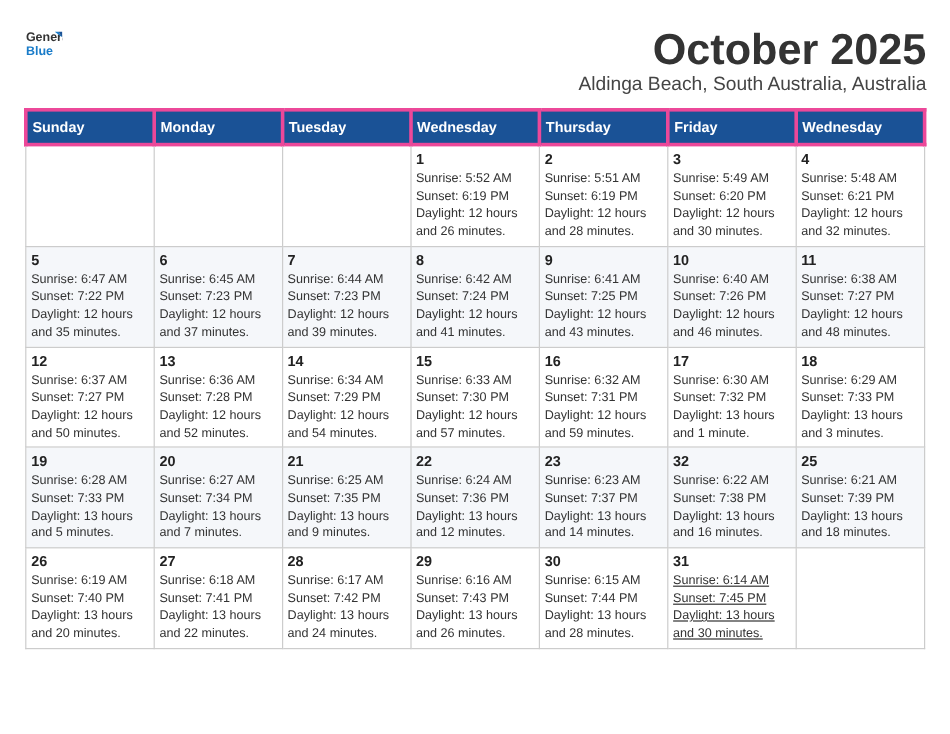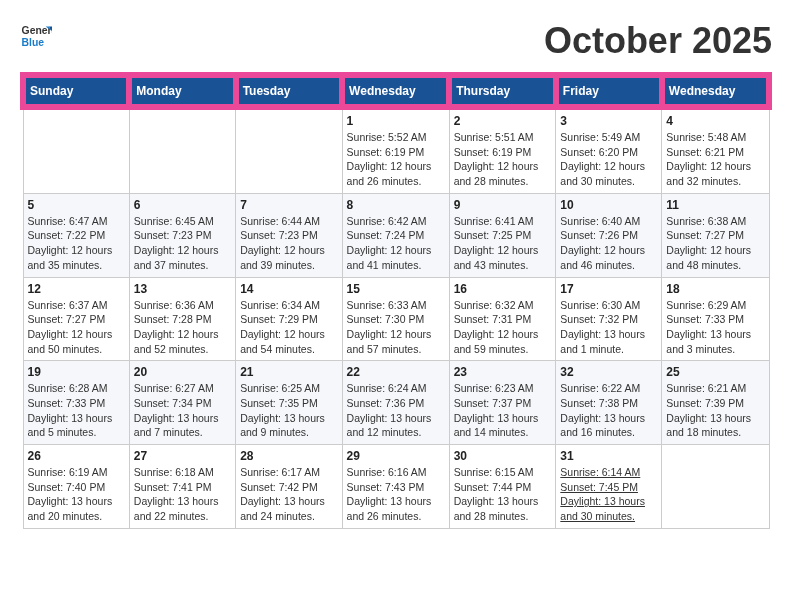--- a/index.html
+++ b/index.html
@@ -42,21 +42,21 @@
       border-collapse: collapse;
       font-size: 11px;
     }
     .calendar th {
       background-color: #1a5296;
       color: #fff;
       padding: 6px 4px;
       text-align: left;
       font-size: 12px;
       font-weight: bold;
-      border: 6px solid #ec4899;
+      border: 3px solid #ec4899;
     }
     .calendar td {
       border: 1px solid #ccc;
       vertical-align: top;
       padding: 4px;
       width: 108px;
       min-height: 80px;
       background: #fff;
     }
     .calendar tr:nth-child(even) td {
@@ -84,20 +84,21 @@
   <div class="logo">
     <svg class="logo-icon" viewBox="0 0 40 40" xmlns="http://www.w3.org/2000/svg">
       <text x="2" y="18" font-size="13" font-weight="bold" fill="#333" font-family="Arial">General</text>
       <text x="2" y="32" font-size="13" font-weight="bold" fill="#1a7cc9" font-family="Arial">Blue</text>
       <polygon points="32,8 40,14 36,8" fill="#1a7cc9"></polygon>
       <polygon points="36,8 40,14 40,8" fill="#1a5296"></polygon>
     </svg>
   </div>
   <div class="title-block">
     <div class="month-title">October 2025</div>
+    <div class="subtitle">Aldinga Beach, South Australia, Australia</div>
   </div>
 </div>
 
 <table class="calendar">
   <thead>
     <tr>
     <th>Sunday</th>
         <th>Monday</th>
         <th>Tuesday</th>
         <th>Wednesday</th>

